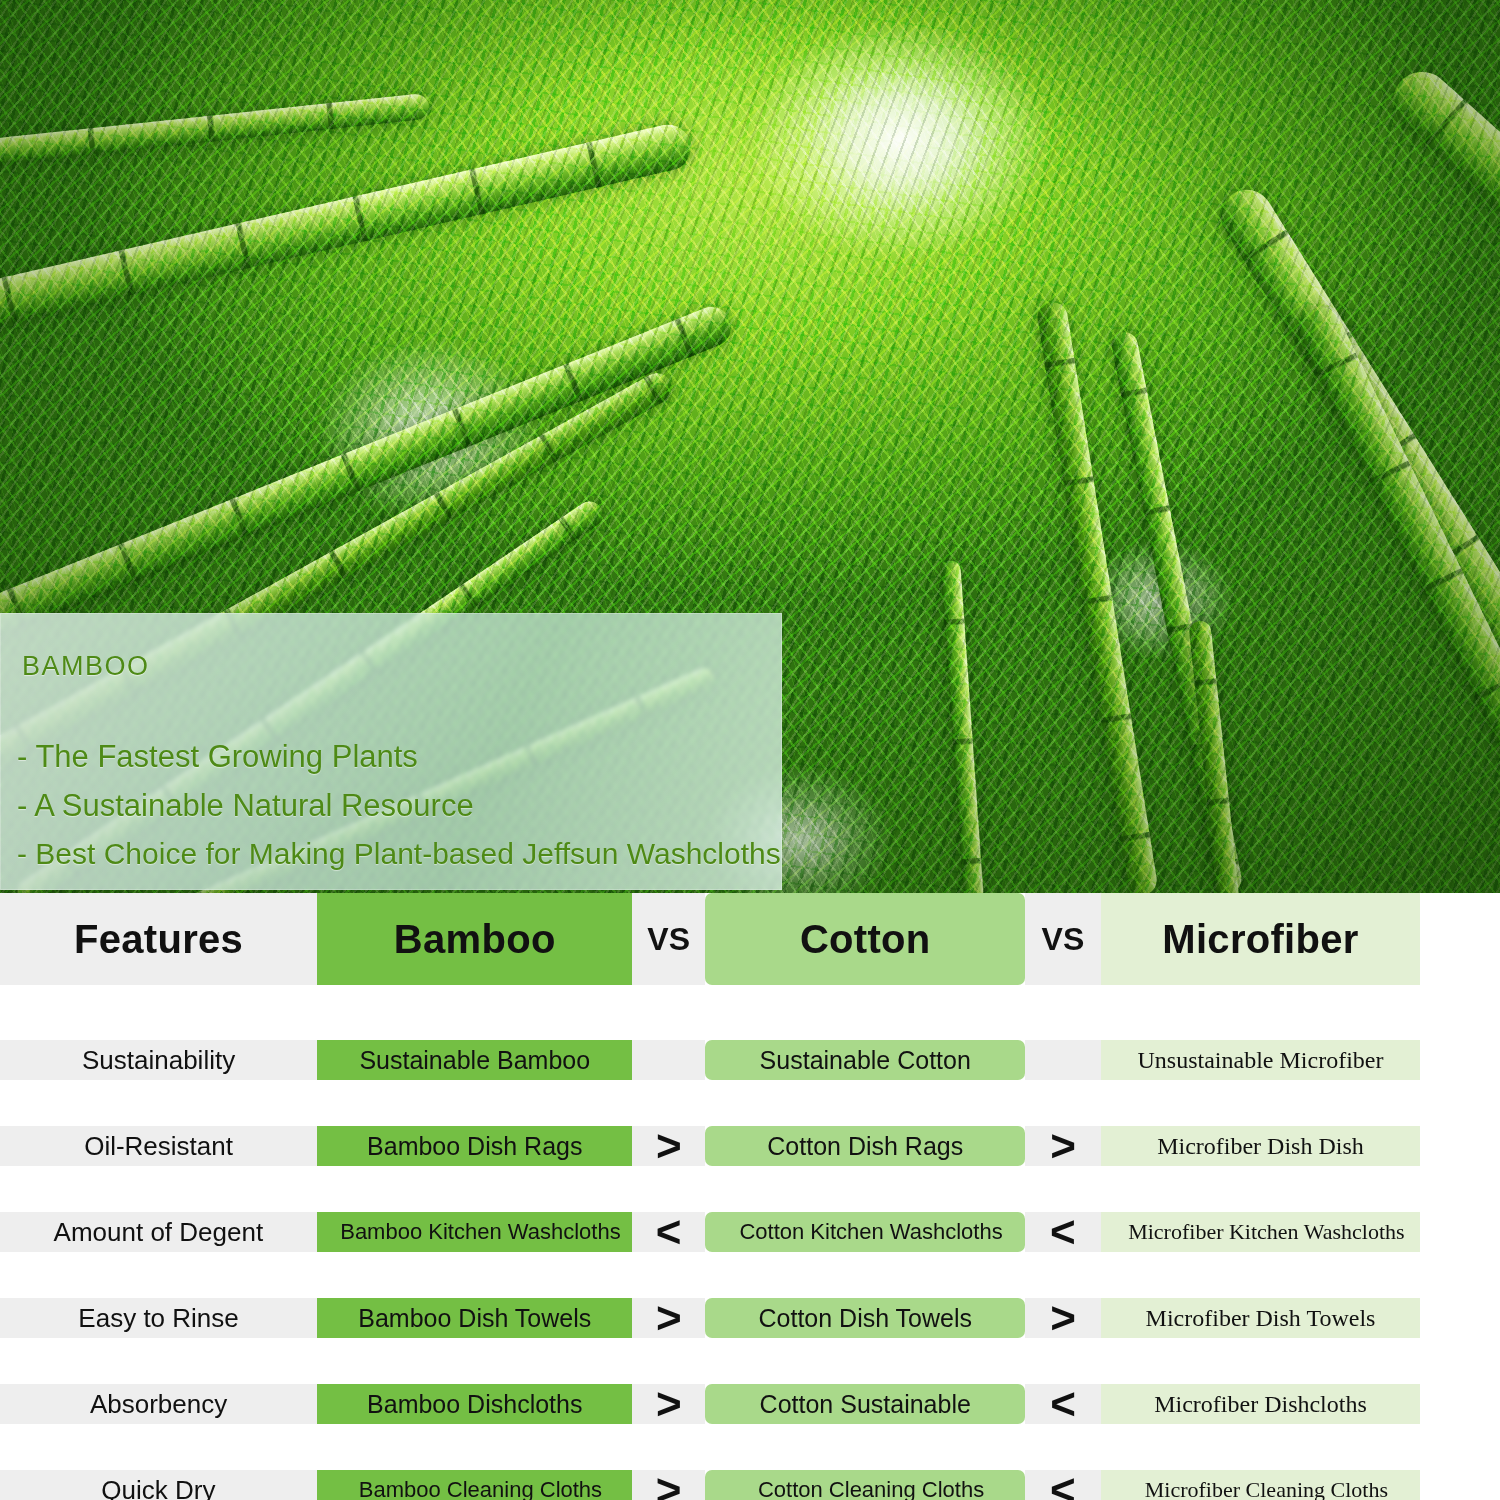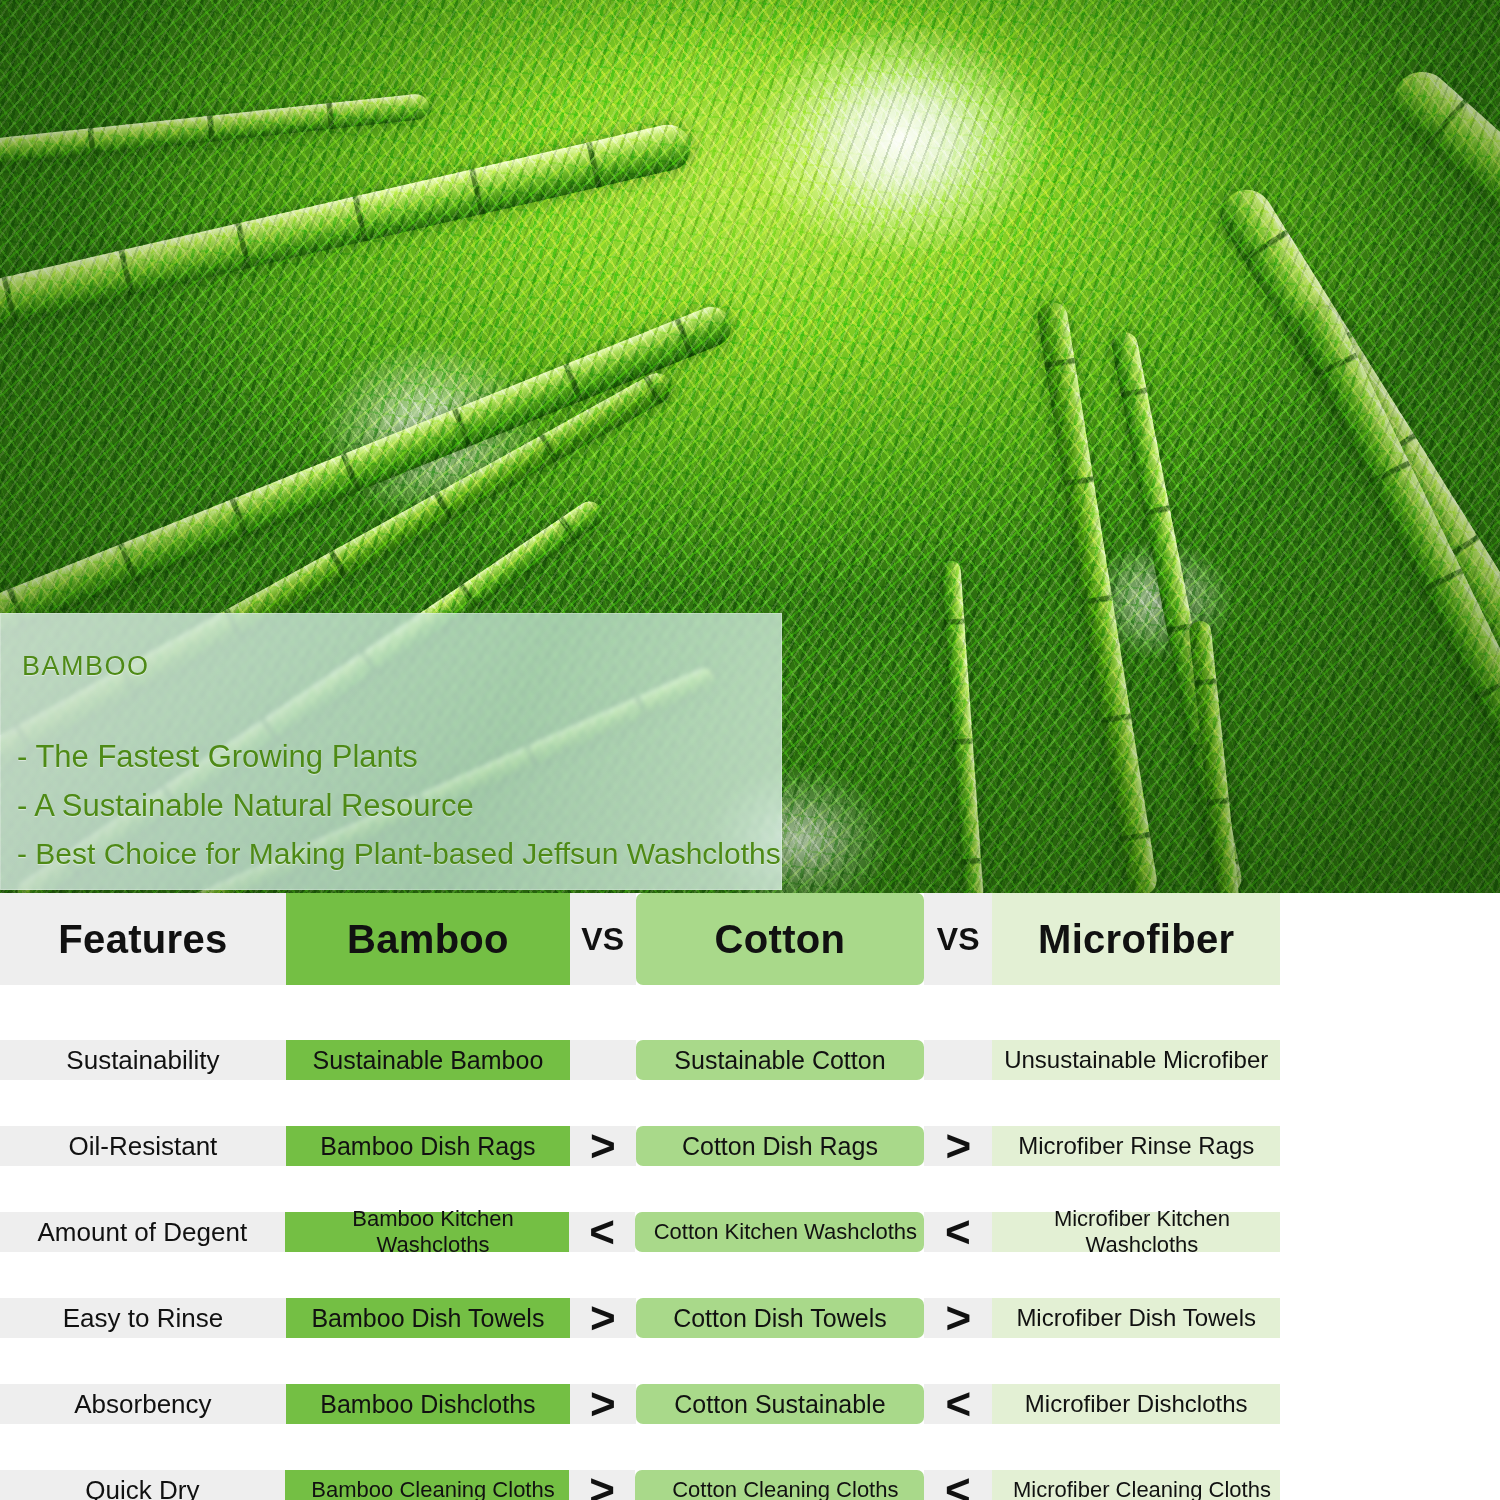--- a/index.html
+++ b/index.html
@@ -87,22 +87,22 @@
   .p-l1{top:126px;}
   .p-l2{top:175px;}
   .p-l3{top:224px;font-size:30px;}
 
   
   .table{
     position:absolute;left:0;top:893px;width:1500px;height:607px;
     background:#ffffff;
   }
   .trow{
-    position:relative;width:1280px;
-    display:flex;align-items:stretch;
+    position:relative;width:1420px;
+    display:flex;align-items:stretch;justify-content:flex-end;
   }
   .tcell{
     display:flex;align-items:center;justify-content:center;
     text-align:center;box-sizing:border-box;
     color:#111111;
     font-family:"Liberation Sans", sans-serif;
   }
   .c-feature{width:335px;background:#eeeeee;}
   .c-bamboo {width:333px;background:#74bf44;}
   .c-vs1    {width:77px; background:#eeeeee;}
@@ -112,21 +112,21 @@
 
   
   .hrow{height:92px;}
   .hrow .tcell{font-size:40px;font-weight:700;letter-spacing:.3px;}
   .hrow .c-vs1,.hrow .c-vs2{font-size:32px;font-weight:700;}
 
   
   .brow{height:85px;}
   .brow .tcell{font-size:25px;margin-top:45px;}
   .brow .c-feature{font-size:26px;}
-  .brow .c-micro{font-size:24px;}
+  .brow .c-micro{font-size:24px;font-family:Liberation Serif, serif;}
   .brow .c-vs1,.brow .c-vs2{font-size:44px;font-weight:700;line-height:1;}
   .row-gap{height:1px;background:#ffffff;width:1500px;}
   .hdr-gap{height:10px;background:#ffffff;width:1500px;}
   .small .c-bamboo,.small .c-cotton,.small .c-micro{font-size:22px;padding-left:12px;}
 </style>
 </head>
 <body>
 
 <div class="page">
 
@@ -183,21 +183,21 @@
       <div class="tcell c-micro">Unsustainable Microfiber</div>
     </div>
     <div class="row-gap"></div>
 
     <div class="trow brow">
       <div class="tcell c-feature">Oil-Resistant</div>
       <div class="tcell c-bamboo">Bamboo Dish Rags</div>
       <div class="tcell c-vs1">&gt;</div>
       <div class="tcell c-cotton">Cotton Dish Rags</div>
       <div class="tcell c-vs2">&gt;</div>
-      <div class="tcell c-micro">Microfiber Rinse Rags</div>
+      <div class="tcell c-micro">Microfiber Dish Dish</div>
     </div>
     <div class="row-gap"></div>
 
     <div class="trow brow small">
       <div class="tcell c-feature">Amount of Degent</div>
       <div class="tcell c-bamboo">Bamboo Kitchen Washcloths</div>
       <div class="tcell c-vs1">&lt;</div>
       <div class="tcell c-cotton">Cotton Kitchen Washcloths</div>
       <div class="tcell c-vs2">&lt;</div>
       <div class="tcell c-micro">Microfiber Kitchen Washcloths</div>

